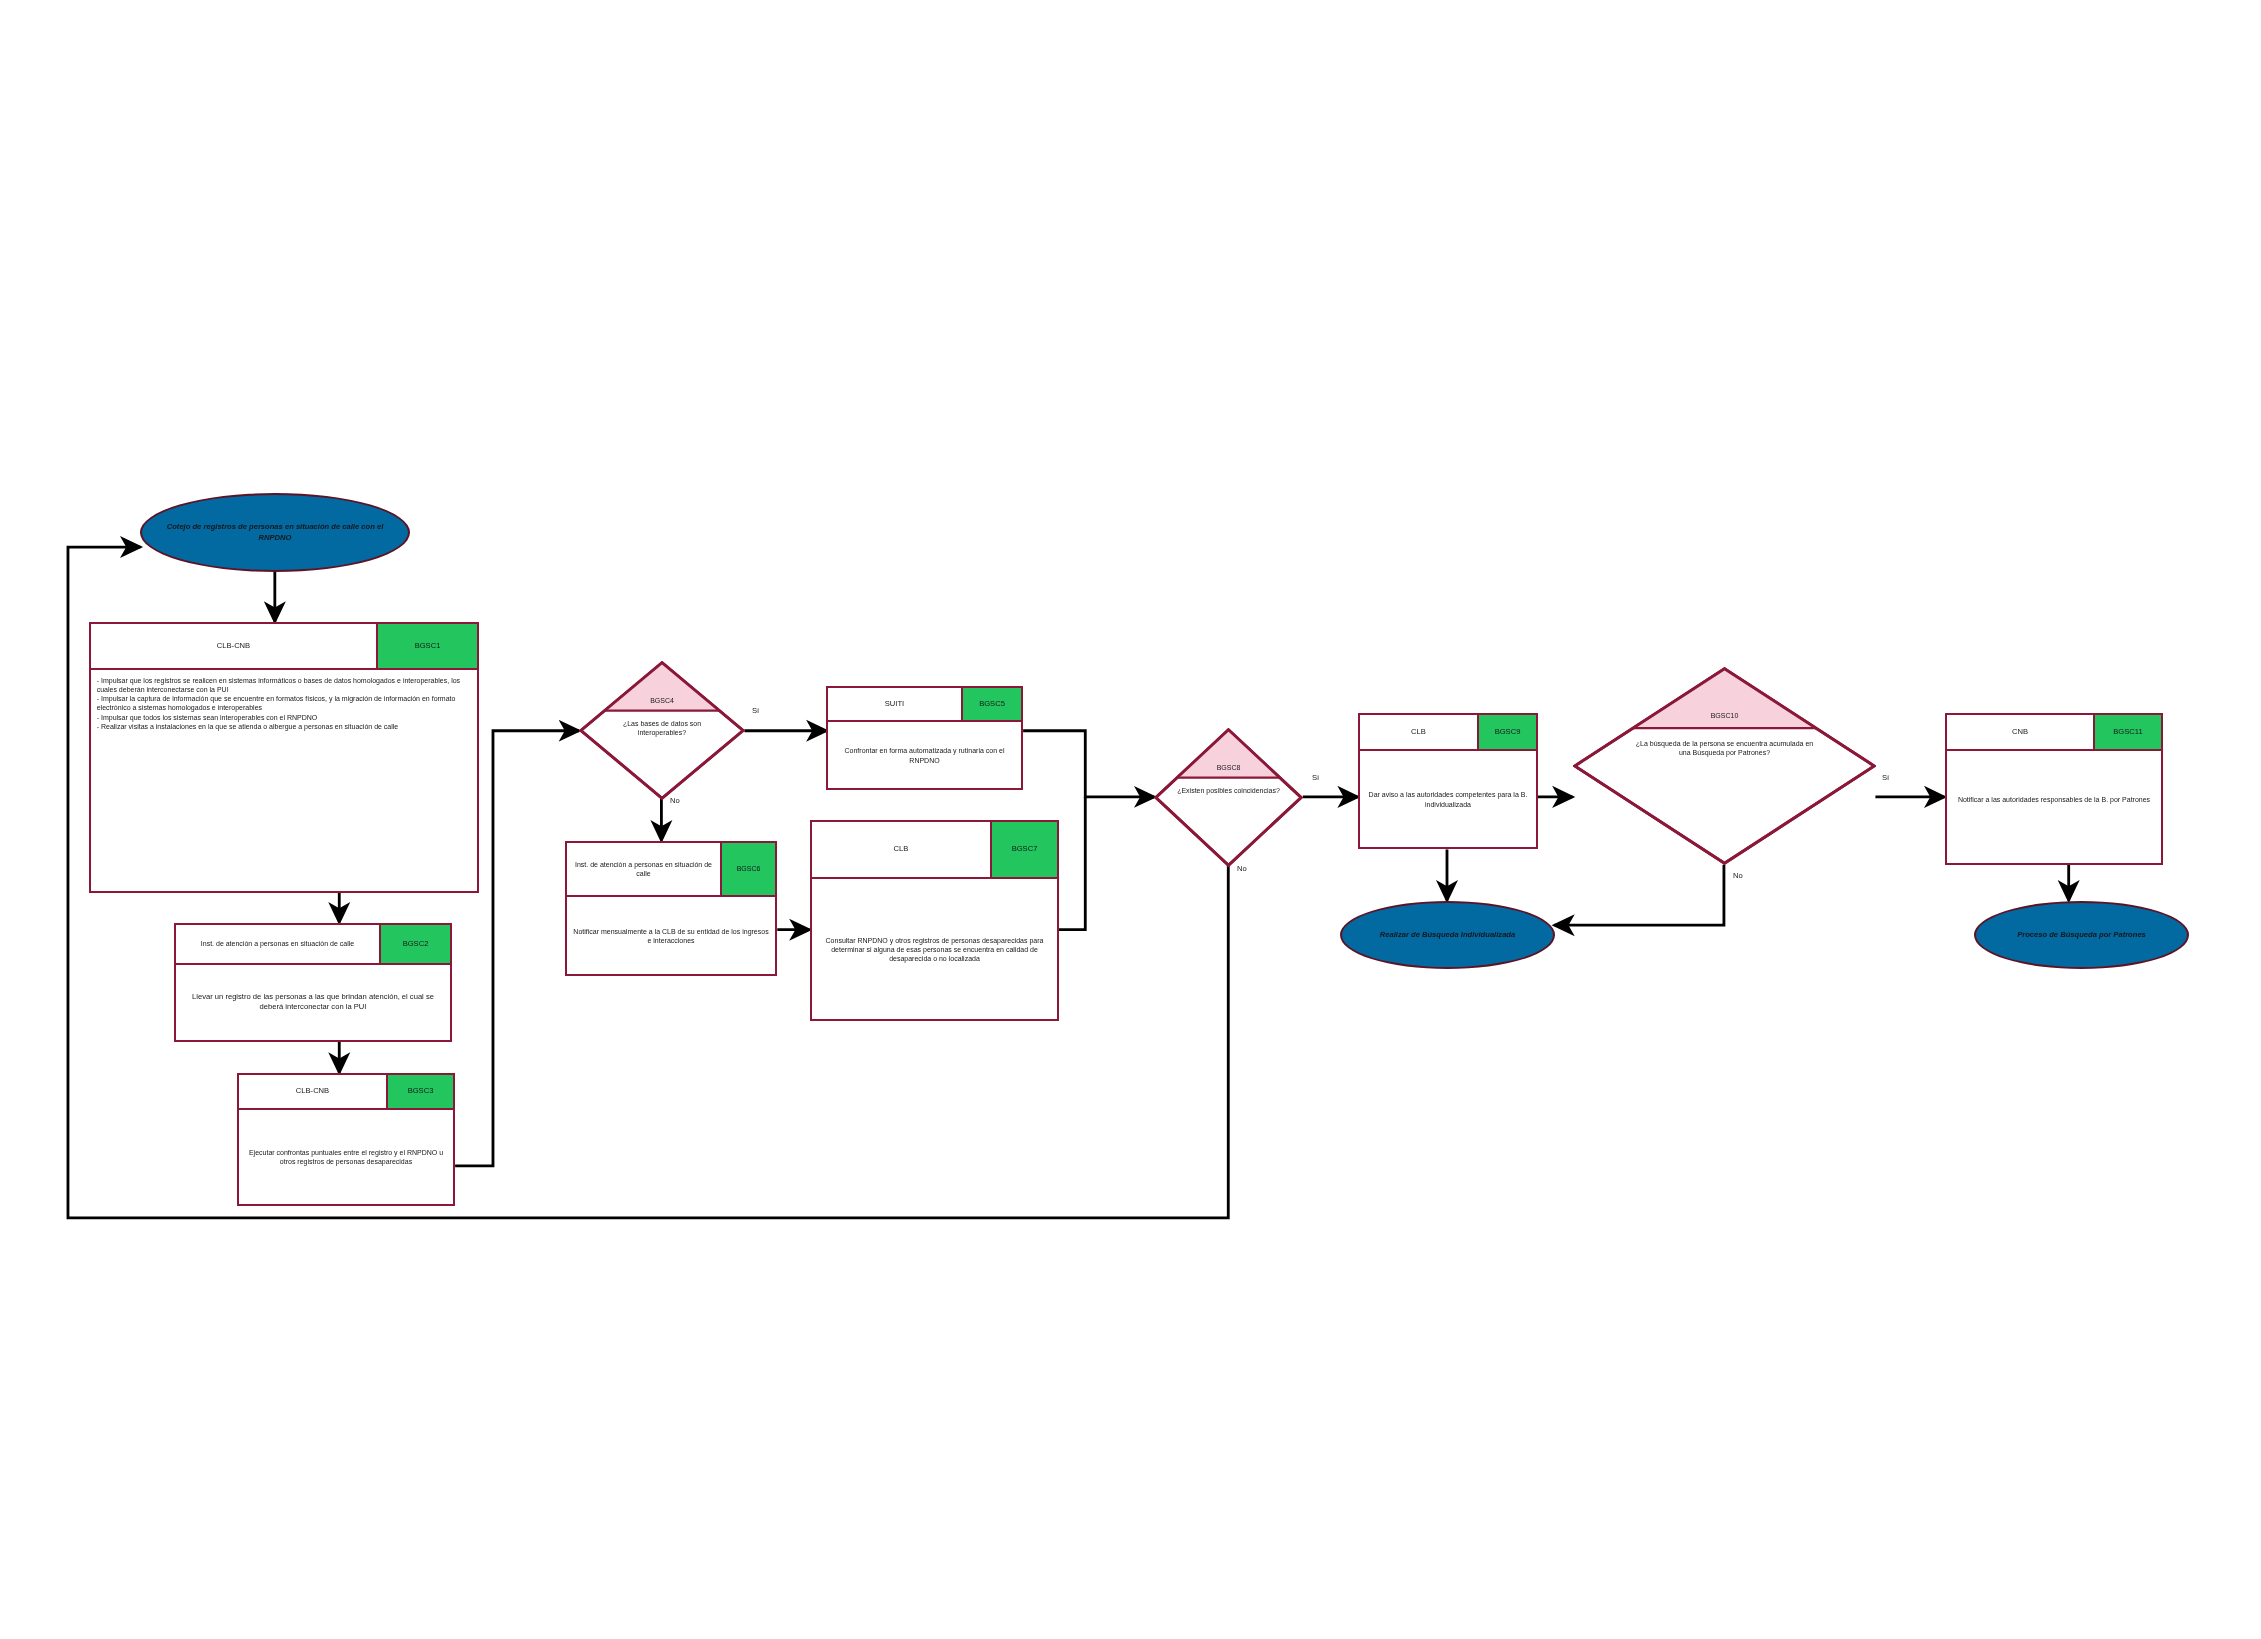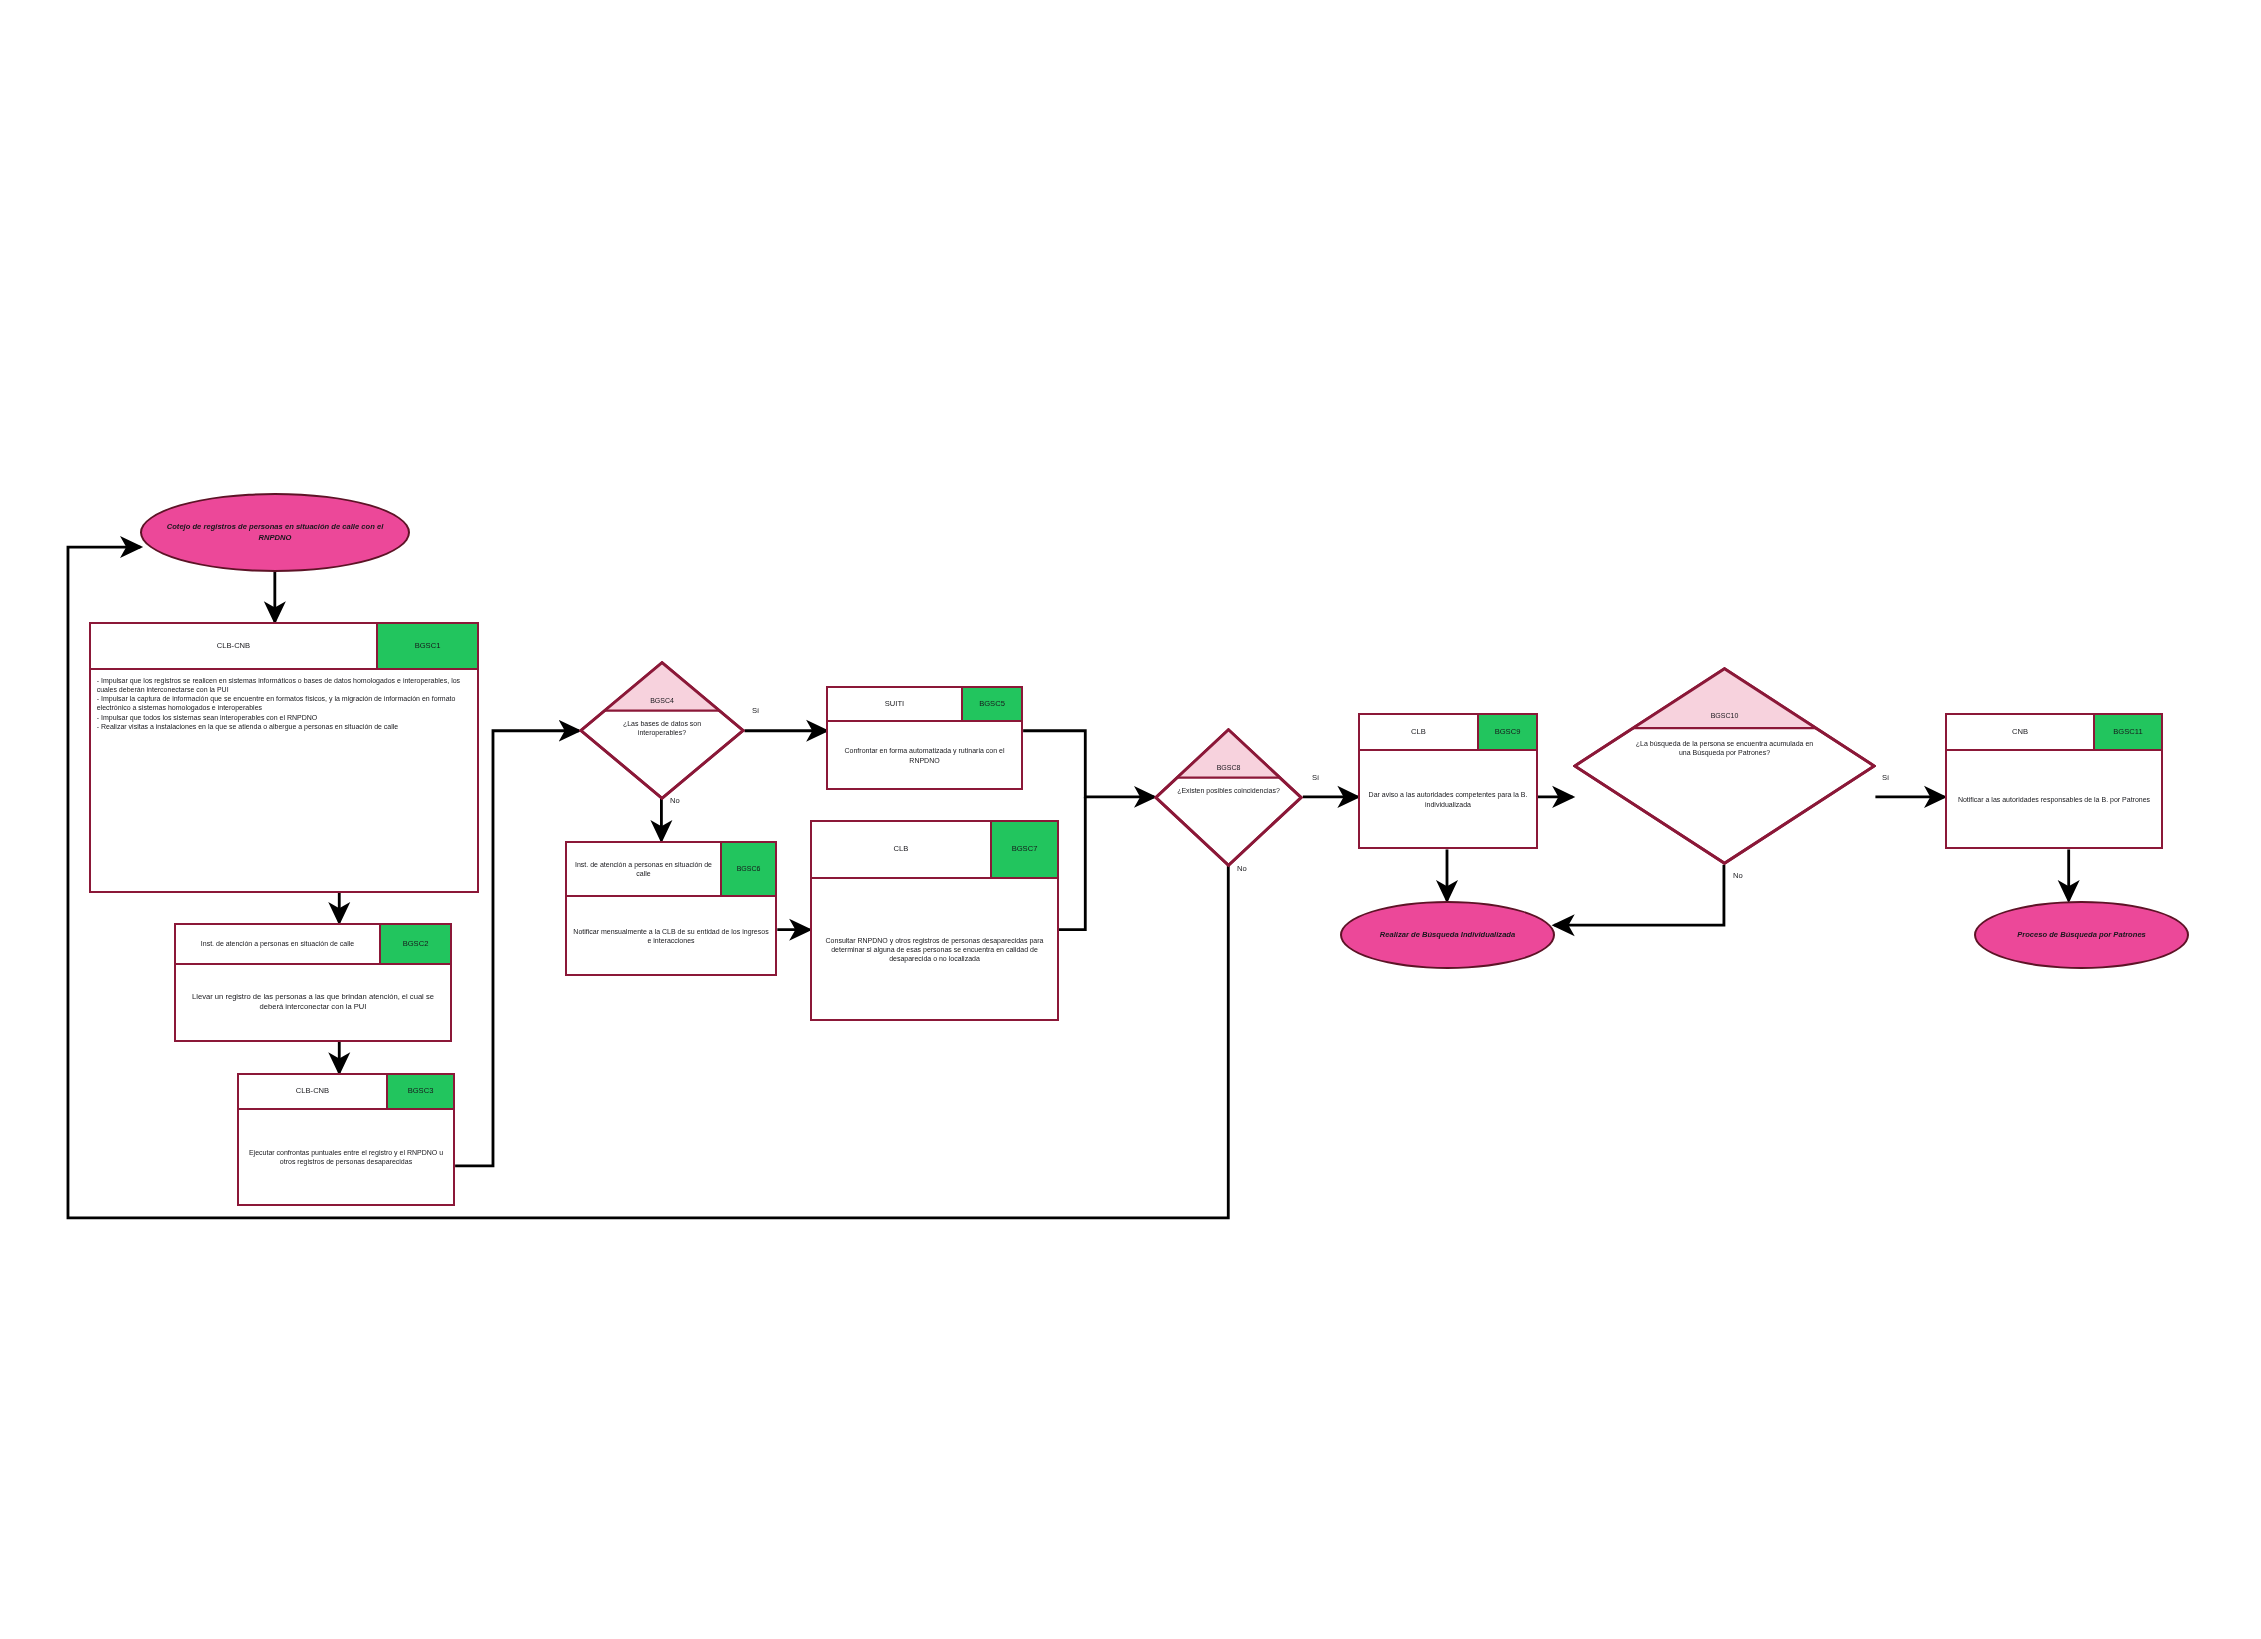--- a/index.html
+++ b/index.html
@@ -14,21 +14,21 @@
       text-align:center;padding:1.1px 3.4px;box-sizing:border-box;background:#ffffff;color:#17171b;}
   .node .hdr .code{flex:0 0 auto;display:flex;align-items:center;justify-content:center;
       text-align:center;background:#22c55e;color:#17171b;border-left:2.8px solid #8b1838;
       box-sizing:border-box;padding:1.1px 3.4px;}
   .node .body{display:flex;align-items:center;justify-content:center;text-align:center;
       padding:3.4px 5.7px;box-sizing:border-box;color:#17171b;}
   .node .body.left{justify-content:flex-start;text-align:left;}
 
   
   .term{position:absolute;box-sizing:border-box;border:2.8px solid #5d1326;border-radius:50%;
-        background:#ec4899;display:flex;align-items:center;justify-content:center;
+        background:#0369a1;display:flex;align-items:center;justify-content:center;
         text-align:center;font-style:italic;font-weight:bold;color:#17171b;padding:2.3px 10.2px;}
 
   
   .dec{position:absolute;}
   .dec svg{position:absolute;left:0;top:0;}
   .dec .dec-code{position:absolute;left:0;right:0;text-align:center;color:#17171b;}
   .dec .dec-txt{position:absolute;left:14%;right:14%;text-align:center;color:#17171b;}
 
   
   .elabel{position:absolute;color:#17171b;white-space:nowrap;}
@@ -177,21 +177,21 @@
       <polygon points="268,3 430,108 106,108" fill="#f7d2dd" stroke="none"></polygon>
       <line x1="106" y1="108" x2="430" y2="108" stroke="#8b1838" stroke-width="4"></line>
       <polygon points="268,3 533,175 268,347 3,175" fill="none" stroke="#8b1838" stroke-width="5"></polygon>
     </svg>
     <div class="dec-code f12" style="top:44px;">BGSC10</div>
     <div class="dec-txt f12" style="left:20%;right:20%;top:72px;">¿La búsqueda de la persona se encuentra acumulada en una Búsqueda por Patrones?</div>
   </div>
   <div class="elabel f13" style="left:1882px;top:773px;">Sí</div>
   <div class="elabel f13" style="left:1733px;top:871px;">No</div>
 
-  <div class="node" style="left:1945px;top:713px;width:218px;height:136px;">
+  <div class="node" style="left:1945px;top:713px;width:218px;height:152px;">
     <div class="hdr" style="height:36px;">
       <div class="actor f13">CNB</div>
       <div class="code f13" style="width:68px;">BGSC11</div>
     </div>
     <div class="body f12" style="height:97px;">Notificar a las autoridades responsables de la B. por Patrones</div>
   </div>
 
   <div class="term f13" style="left:1340px;top:901px;width:215px;height:68px;">
     <span>Realizar de Búsqueda Individualizada</span>
   </div>

